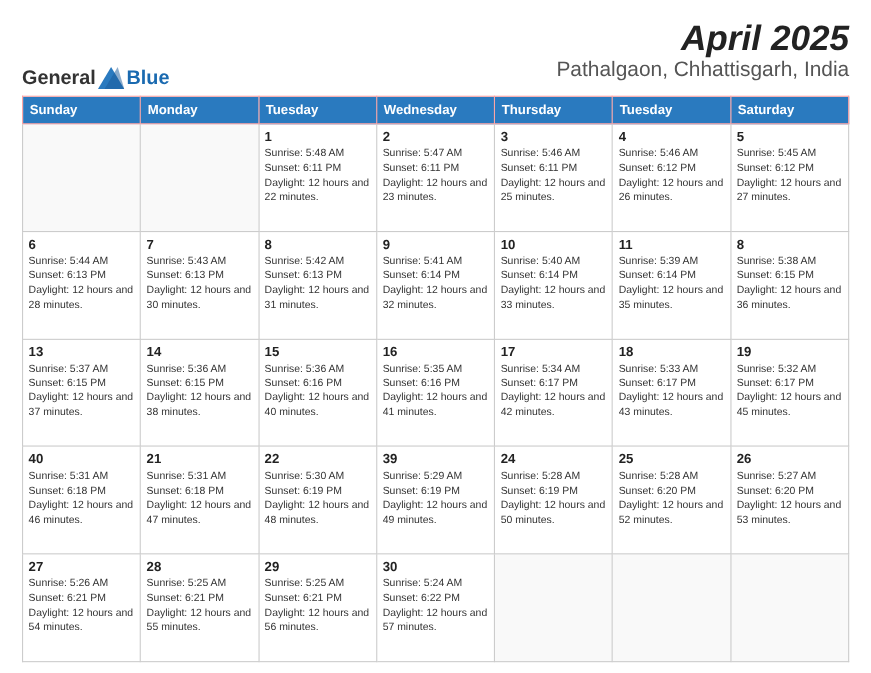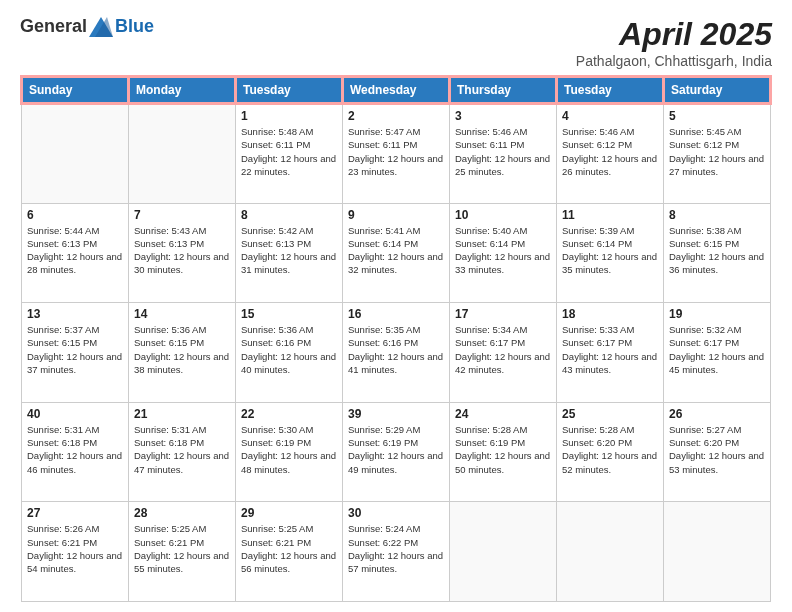--- a/index.html
+++ b/index.html
@@ -19,20 +19,21 @@
     }
     .header {
       display: flex;
       justify-content: space-between;
       align-items: flex-start;
       margin-bottom: 6px;
     }
     .logo {
       display: flex;
       align-items: center;
+      margin-top: 44px;
     }
     .logo-text-general {
       font-size: 18px;
       font-weight: bold;
       color: #333;
     }
     .logo-text-blue {
       font-size: 18px;
       font-weight: bold;
       color: #1a6ab0;
@@ -45,37 +46,37 @@
     .title-block {
       text-align: right;
     }
     .title-main {
       font-size: 32px;
       font-weight: bold;
       color: #222;
       font-style: italic;
     }
     .title-sub {
-      font-size: 14px;
+      font-size: 19px;
       color: #555;
     }
     .calendar {
       flex: 1;
       border: 1px solid #ccc;
       border-collapse: collapse;
       width: 100%;
       table-layout: fixed;
     }
     .calendar th {
       background-color: #2a7abf;
       color: #fff;
       text-align: left;
       padding: 5px 6px;
       font-size: 12px;
-      border: 3px solid #fca5a5;
+      border: 1px solid #fca5a5;
     }
     .calendar td {
       border: 1px solid #ccc;
       vertical-align: top;
       padding: 4px 5px;
       font-size: 10px;
       color: #333;
       height: 80px;
     }
     .calendar td.empty {

